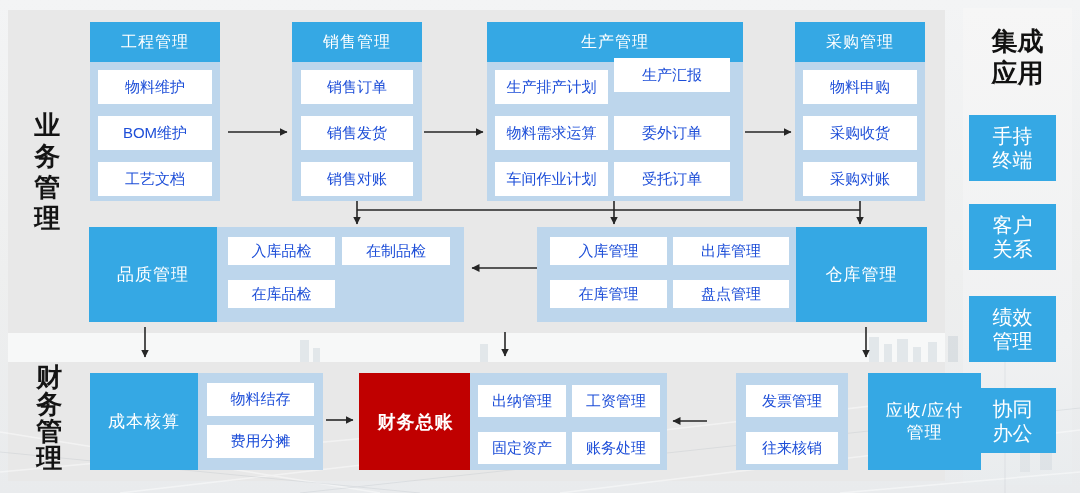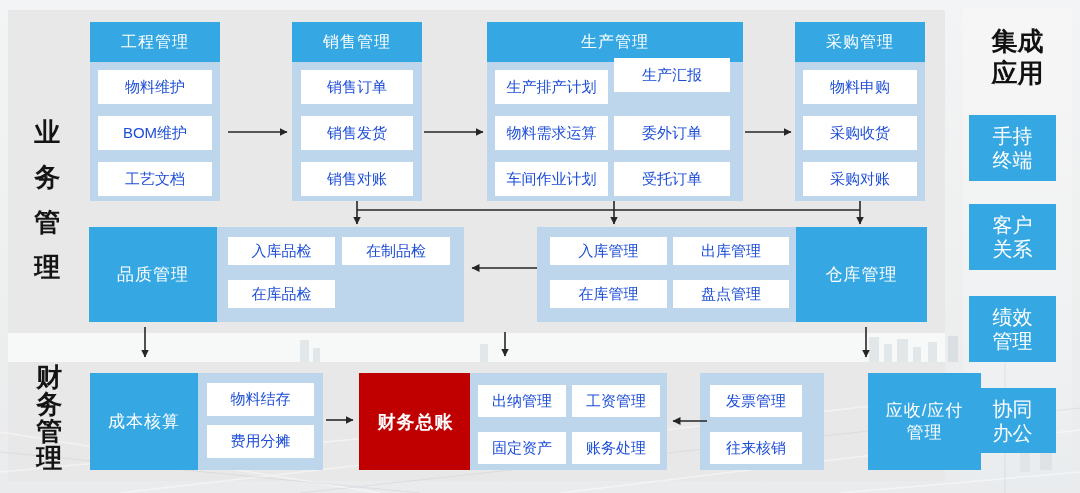--- a/index.html
+++ b/index.html
@@ -77,21 +77,21 @@
     <line x1="560" y1="493" x2="1080" y2="430"></line>
     <line x1="840" y1="493" x2="1080" y2="472"></line>
   </g>
   <g stroke="#9aa4ad" stroke-width="1" opacity="0.18">
     <line x1="0" y1="452" x2="420" y2="493"></line>
     <line x1="300" y1="493" x2="1080" y2="408"></line>
     <line x1="1005" y1="360" x2="1005" y2="493"></line>
   </g>
 </svg>
 
-<div class="side-label" style="left:31px;top:110px;line-height:45px">业务管理</div>
+<div class="side-label" style="left:31px;top:110px;line-height:31px">业务管理</div>
 <div class="side-label" style="left:33px;top:364px;line-height:27px">财务管理</div>
 
 <div class="group" style="left:90px;top:22px;width:130px;height:179px">
   <div class="group-header">工程管理</div>
   <div class="wbox" style="left:8px;top:48px;width:114px;height:34px">物料维护</div>
   <div class="wbox" style="left:8px;top:94px;width:114px;height:34px">BOM维护</div>
   <div class="wbox" style="left:8px;top:140px;width:114px;height:34px">工艺文档</div>
 </div>
 
 <div class="group" style="left:292px;top:22px;width:130px;height:179px">
@@ -140,21 +140,21 @@
 </div>
 
 <div class="redbox" style="left:359px;top:373px;width:113px;height:97px">财务总账</div>
 <div class="group" style="left:470px;top:373px;width:197px;height:97px">
   <div class="wbox" style="left:8px;top:12px;width:88px;height:32px">出纳管理</div>
   <div class="wbox" style="left:102px;top:12px;width:88px;height:32px">工资管理</div>
   <div class="wbox" style="left:8px;top:59px;width:88px;height:32px">固定资产</div>
   <div class="wbox" style="left:102px;top:59px;width:88px;height:32px">账务处理</div>
 </div>
 
-<div class="group" style="left:700px;top:373px;width:124px;height:97px">
+<div class="group" style="left:736px;top:373px;width:112px;height:97px">
   <div class="wbox" style="left:10px;top:12px;width:92px;height:32px">发票管理</div>
   <div class="wbox" style="left:10px;top:59px;width:92px;height:32px">往来核销</div>
 </div>
 <div class="bluebox" style="left:868px;top:373px;width:113px;height:97px">
   <span class="wrap-ap">应收/应付管理</span>
 </div>
 
 <div class="rp-title" style="left:963px;top:22px;width:109px;height:70px">
   <span class="wrap2">集成应用</span>
 </div>

